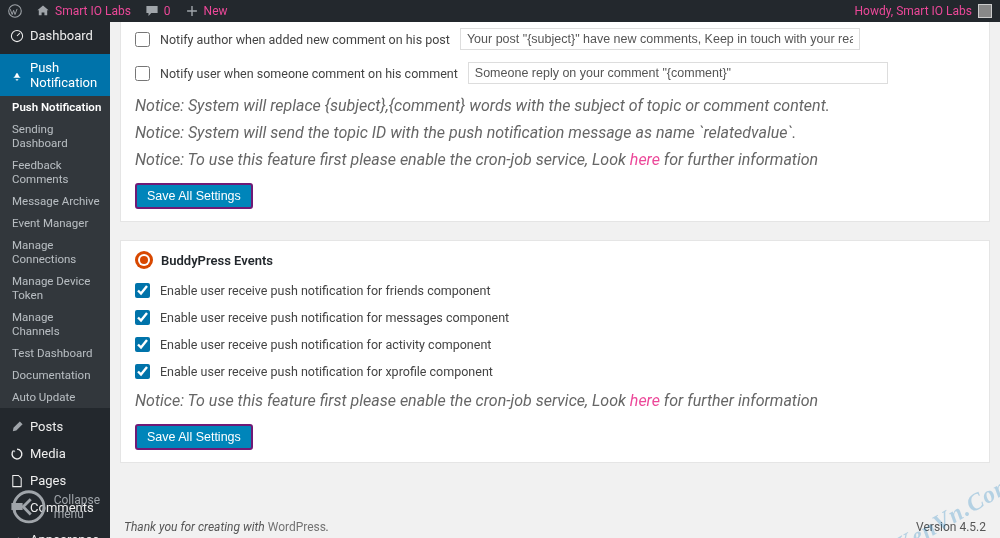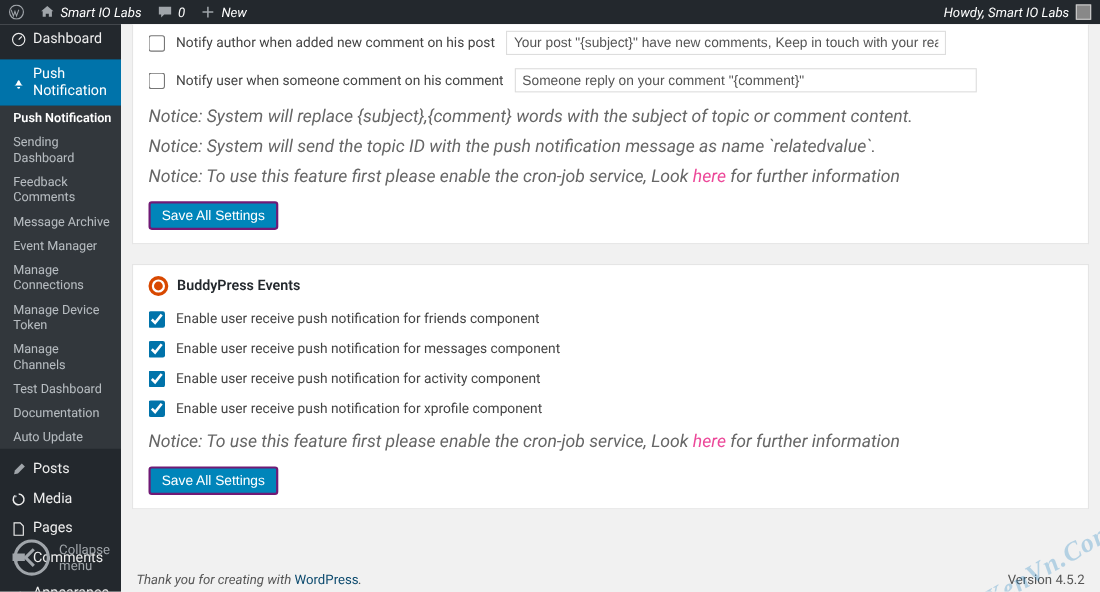--- a/index.html
+++ b/index.html
@@ -2,21 +2,21 @@
 <html><head>
 <meta charset="utf-8">
 <style>
 * { margin: 0; padding: 0; box-sizing: border-box; }
 body { font-family: -apple-system, BlinkMacSystemFont, "Segoe UI", Roboto, "Helvetica Neue", sans-serif; font-size: 13px; color: #444; background: #f1f1f1; width: 1000px; height: 538px; overflow: hidden; position: relative; }
 
 
 .admin-bar { background: #23282d; color: #eee; height: 22px; display: flex; align-items: center; padding: 0 8px; font-size: 12px; justify-content: space-between; }
 .admin-bar-left { display: flex; align-items: center; gap: 14px; }
 .admin-bar-right { display: flex; align-items: center; gap: 6px; }
-.admin-bar a { color: #ffffff; text-decoration: none; display: flex; align-items: center; gap: 5px; font-style: italic; }
+.admin-bar a { color: #ec4899; text-decoration: none; display: flex; align-items: center; gap: 5px; }
 .ab-icon { width: 14px; height: 14px; fill: #a0a5aa; }
 .avatar { width: 14px; height: 14px; background: #888; border: 1px solid #ccc; }
 
 
 .side-menu { position: absolute; top: 22px; left: 0; bottom: 0; width: 110px; background: #23282d; color: #eee; font-size: 12px; }
 .menu-item { padding: 5px 8px 5px 10px; display: flex; align-items: center; gap: 6px; cursor: pointer; color: #eee; }
 .menu-item .mi-icon { width: 14px; height: 14px; fill: #a0a5aa; flex-shrink: 0; }
 .menu-item.top { font-size: 13px; padding: 6px 8px 6px 10px; }
 .menu-item.current { background: #0073aa; color: #fff; position: relative; }
 .menu-item.current .mi-icon { fill: #fff; }
@@ -37,21 +37,21 @@
 .row input[type="checkbox"] { width: 15px; height: 15px; accent-color: #0073aa; }
 .notice { font-style: italic; color: #666; font-size: 16px; margin: 4px 0 8px 0; }
 .notice a { color: #ec4899; text-decoration: none; }
 .save-btn { background: #0085ba; border: 2px solid #701a75; color: #fff; padding: 4px 10px; border-radius: 3px; font-size: 12.5px; cursor: pointer; margin-top: 6px; }
 .section-head { display: flex; align-items: center; gap: 8px; padding: 10px 14px 14px 14px; font-weight: 600; color: #23282d; font-size: 13px; }
 .bp-icon { width: 18px; height: 18px; border-radius: 50%; background: #d84800; display: inline-block; position: relative; }
 .bp-icon::after { content: ""; position: absolute; inset: 3px; border-radius: 50%; background: #fff; }
 .bp-icon::before { content: ""; position: absolute; left: 5px; top: 5px; width: 8px; height: 8px; border-radius: 50%; background: #d84800; z-index: 2; }
 
 .footer { position: absolute; bottom: 4px; left: 14px; right: 14px; display: flex; justify-content: space-between; font-size: 12px; font-style: italic; color: #555; }
-.footer a { color: #0c4a6e; font-style: normal; text-decoration: none; }
+.footer a { color: #737373; font-style: normal; text-decoration: none; }
 .footer .ver { font-style: normal; }
 
 .watermark { position: absolute; right: -20px; bottom: 10px; transform: rotate(-30deg); font-size: 24px; font-weight: bold; color: rgba(0,115,186,0.25); z-index: 999; font-style: italic; font-family: Georgia, serif; letter-spacing: 1px; pointer-events: none; }
 </style>
 </head>
 <body>
 
 <div class="admin-bar">
   <div class="admin-bar-left">
     <a>

